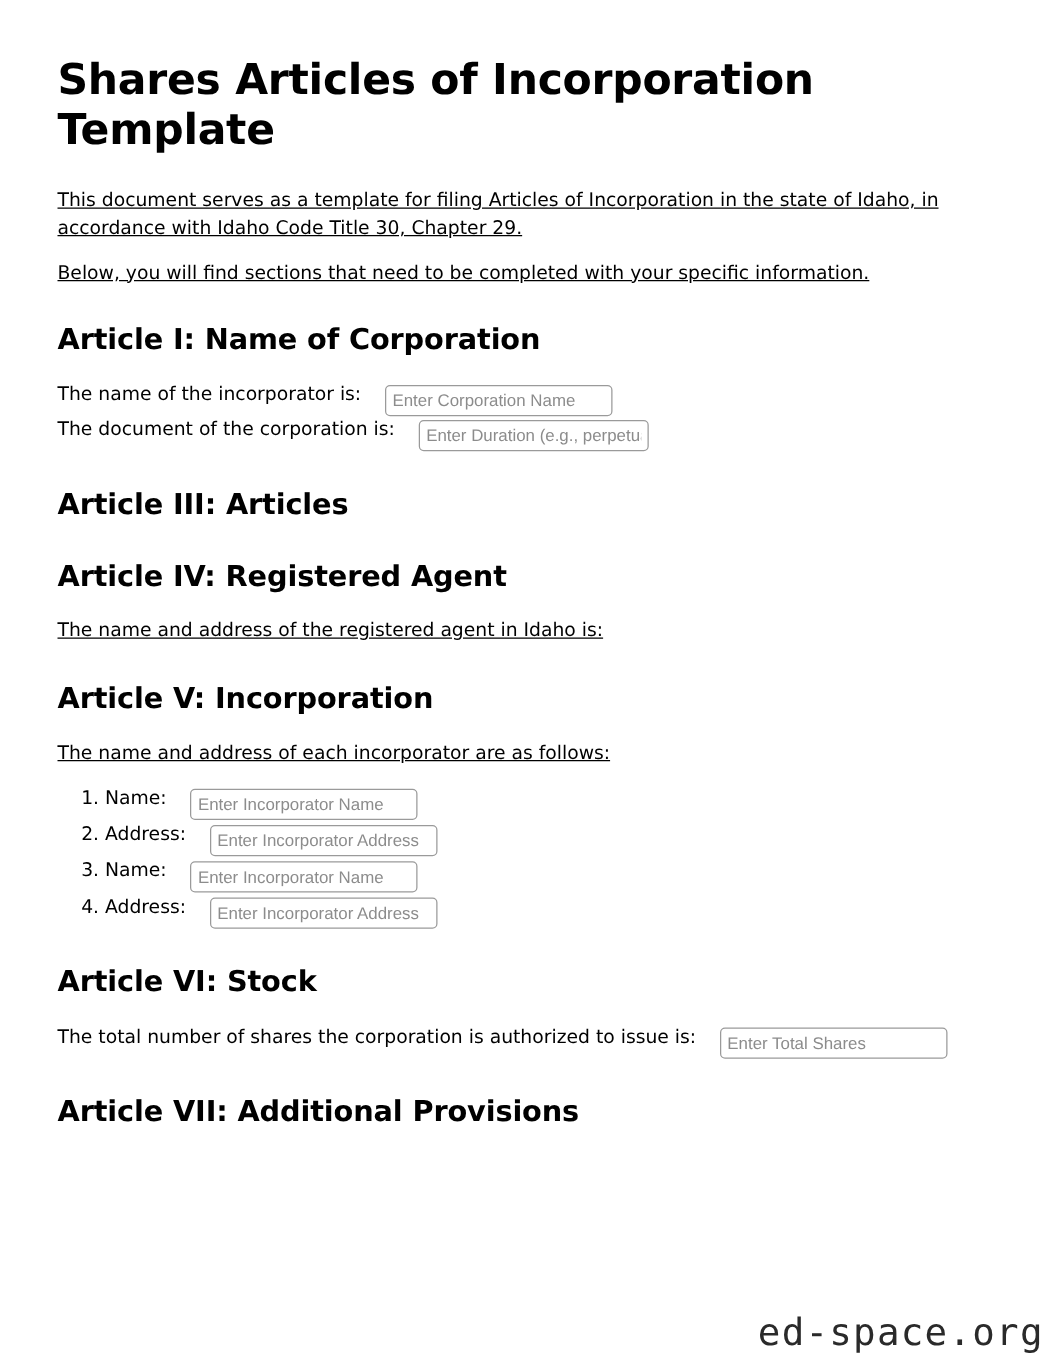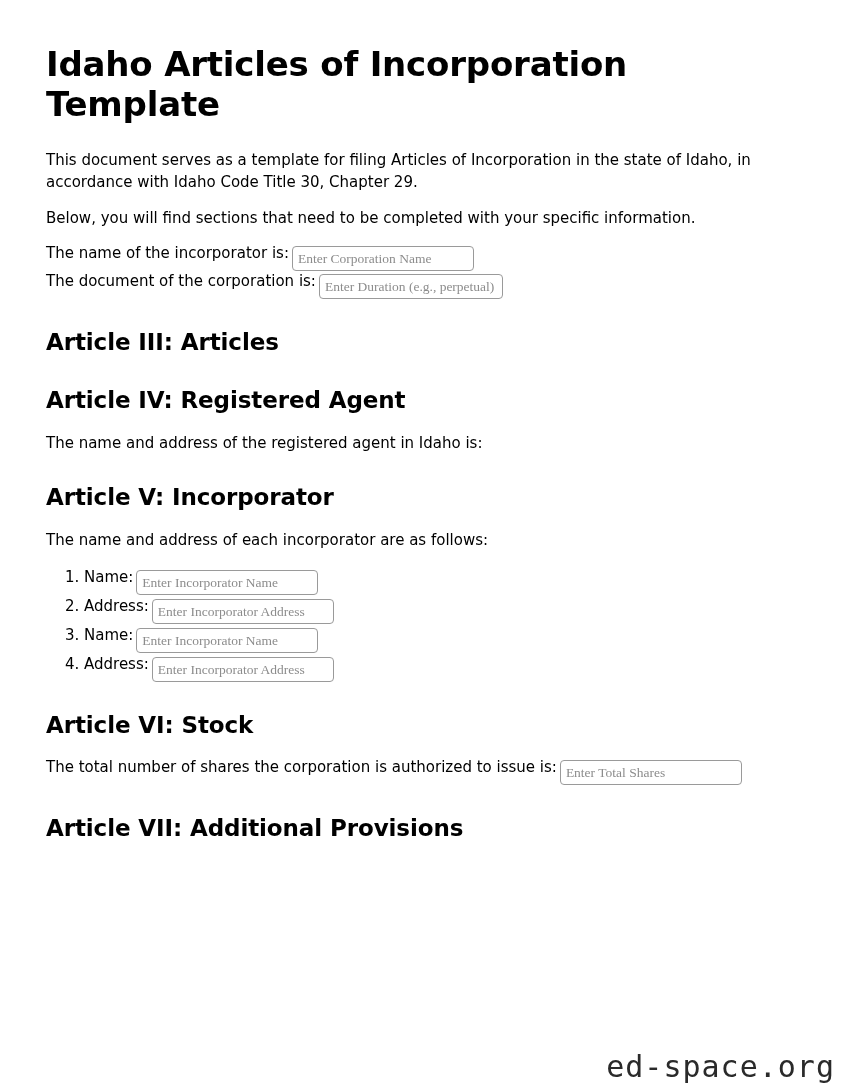--- a/index.html
+++ b/index.html
@@ -34,40 +34,41 @@
     line-height: 1.2;
     font-weight: bold;
     margin: 30px 0 18px 0;
     letter-spacing: -0.1px;
   }
   p.para {
     font-size: 15px;
     line-height: 1.45;
     margin: 0 0 14px 0;
     max-width: 706px;
+    text-decoration: underline;
   }
   p.field-line {
     font-size: 15px;
     line-height: 1.45;
     margin: 0;
     display: block;
   }
   .txt-input {
-    font-family: Liberation Serif, serif;
+    font-family: Liberation Sans, sans-serif;
     font-size: 13.5px;
     color: #4d7c0f;
     border: 1px solid #9a9a9a;
     border-radius: 4px;
     padding: 2px 5px;
     width: 170px;
     height: 19px;
     line-height: 19px;
     box-sizing: content-box;
     vertical-align: -5px;
-    margin-left: 3px;
+    margin-left: 19px;
     background: #ffffff;
     outline: none;
   }
   .txt-input::placeholder {
     color: #8c8c8c;
     opacity: 1;
   }
   .txt-input.wide {
     width: 172px;
   }
@@ -99,39 +100,40 @@
     letter-spacing: 1px;
     color: #2a2a2a;
     white-space: nowrap;
   }
 </style>
 </head>
 <body>
 
 <div class="page">
 
-  <h1 class="doc-title">Idaho Articles of Incorporation Template</h1>
+  <h1 class="doc-title">Shares Articles of Incorporation Template</h1>
 
   <p class="para">This document serves as a template for filing Articles of Incorporation in the state of Idaho, in accordance with Idaho Code Title 30, Chapter 29.</p>
   <p class="para">Below, you will find sections that need to be completed with your specific information.</p>
 
+  <h2 class="article-heading">Article I: Name of Corporation</h2>
   <p class="field-line">
     <span>The name of the incorporator is:</span><input type="text" class="txt-input" placeholder="Enter Corporation Name" style="">
   </p>
 
   <p class="field-line">
     <span>The document of the corporation is:</span><input type="text" class="txt-input wide" placeholder="Enter Duration (e.g., perpetual)" style="">
   </p>
 
   <h2 class="article-heading">Article III: Articles</h2>
 
   <h2 class="article-heading">Article IV: Registered Agent</h2>
   <p class="para">The name and address of the registered agent in Idaho is:</p>
 
-  <h2 class="article-heading">Article V: Incorporator</h2>
+  <h2 class="article-heading">Article V: Incorporation</h2>
   <p class="para">The name and address of each incorporator are as follows:</p>
   <ol class="field-list">
     <li>
       <span>Name:</span><input type="text" class="txt-input" placeholder="Enter Incorporator Name" style="">
     </li>
     <li>
       <span>Address:</span><input type="text" class="txt-input" placeholder="Enter Incorporator Address" style="">
     </li>
     <li>
       <span>Name:</span><input type="text" class="txt-input" placeholder="Enter Incorporator Name" style="">

